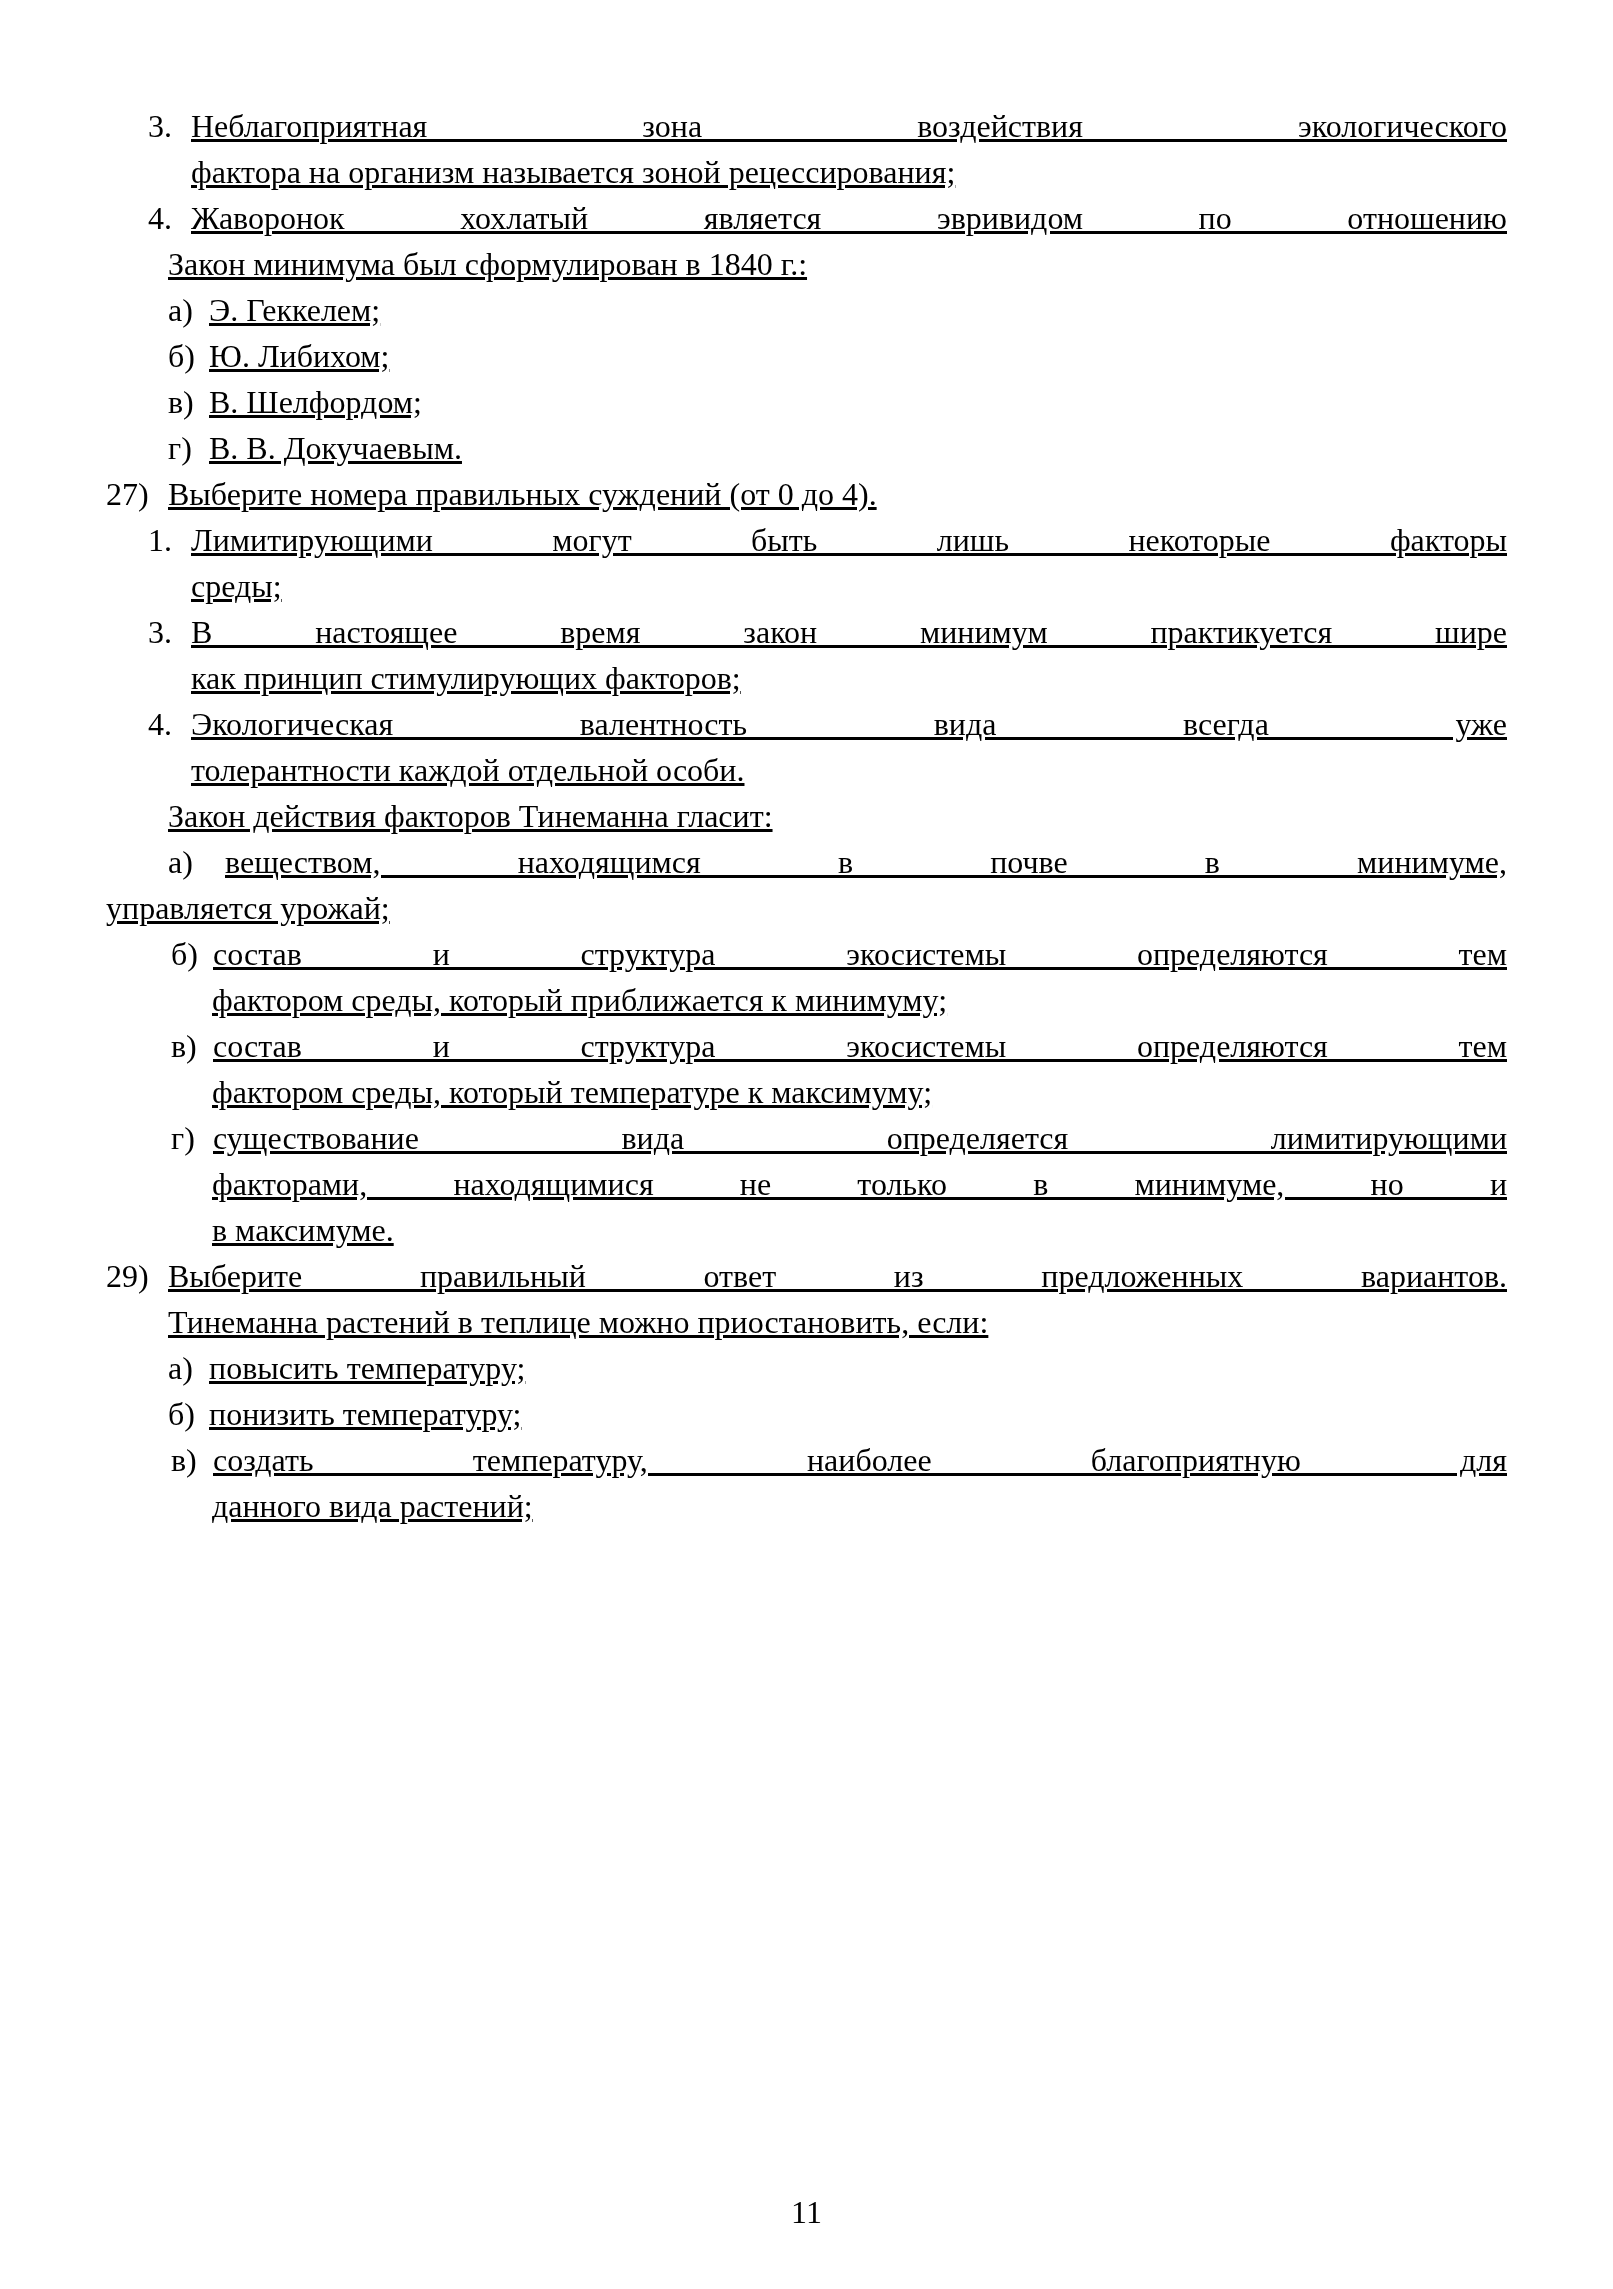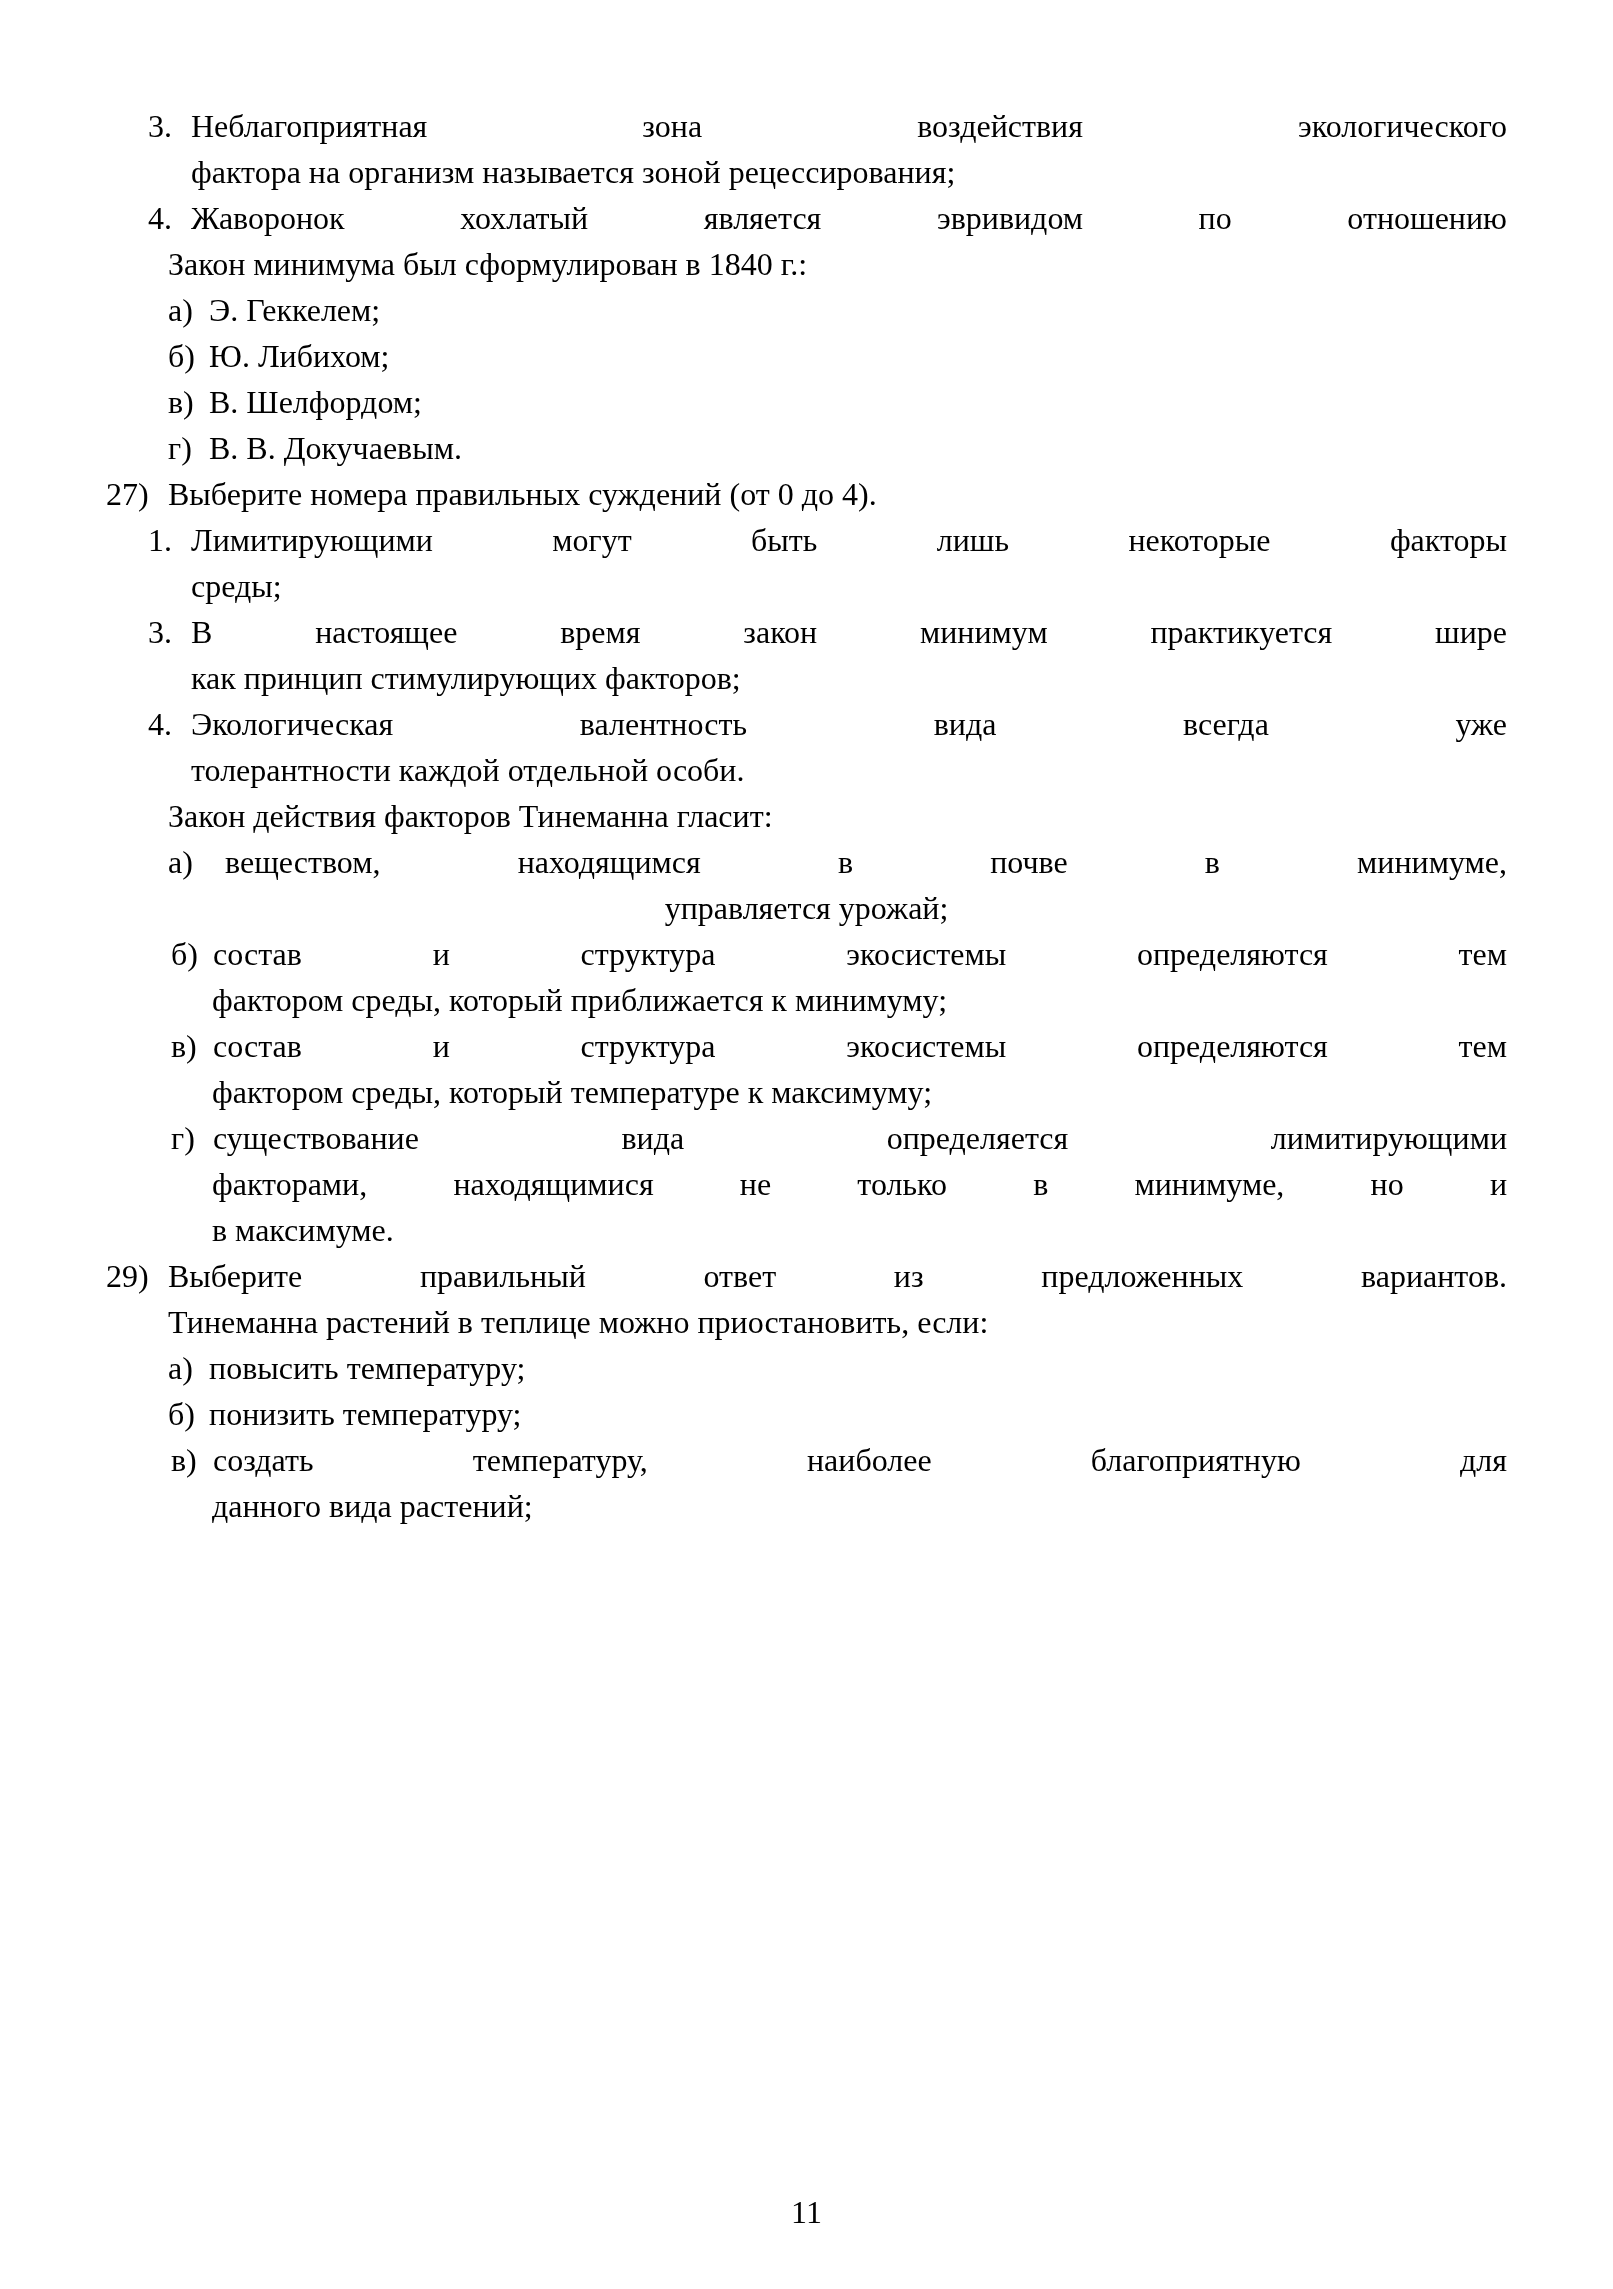--- a/index.html
+++ b/index.html
@@ -9,21 +9,21 @@
     height: 2290px;
     background: #ffffff;
     position: relative;
     padding: 103px 106px 0 106px;
     font-family: "Liberation Serif", serif;
     font-size: 32px;
     line-height: 46px;
     color: #000000;
     overflow: hidden;
   }
-  .block { width: 100%; }
+  .block { width: 100%; text-decoration: underline; }
   .line { text-align: left; white-space: normal; }
   .line.stretch { text-align: justify; text-align-last: justify; }
   .label { display: inline-block; }
 
   
   .b-list .line { padding-left: 85px; }
   .b-list .line.first { padding-left: 42px; }
   .b-list .label { width: 43px; }
 
   
@@ -35,21 +35,21 @@
   .b-option .line { padding-left: 102px; }
   .b-option .line.first { padding-left: 62px; }
   .b-option .label { width: 41px; }
 
   
   .b-optionw .line { padding-left: 106px; }
   .b-optionw .line.first { padding-left: 65px; }
   .b-optionw .label { width: 42px; }
 
   
-  .b-optionflow .line { padding-left: 0; text-align: center; }
+  .b-optionflow .line { padding-left: 0; }
   .b-optionflow .line.first { padding-left: 62px; }
   .b-optionflow .label { width: 57px; }
 
   .page-number {
     position: absolute;
     top: 2189px;
     left: 0;
     width: 100%;
     text-align: center;
   }

